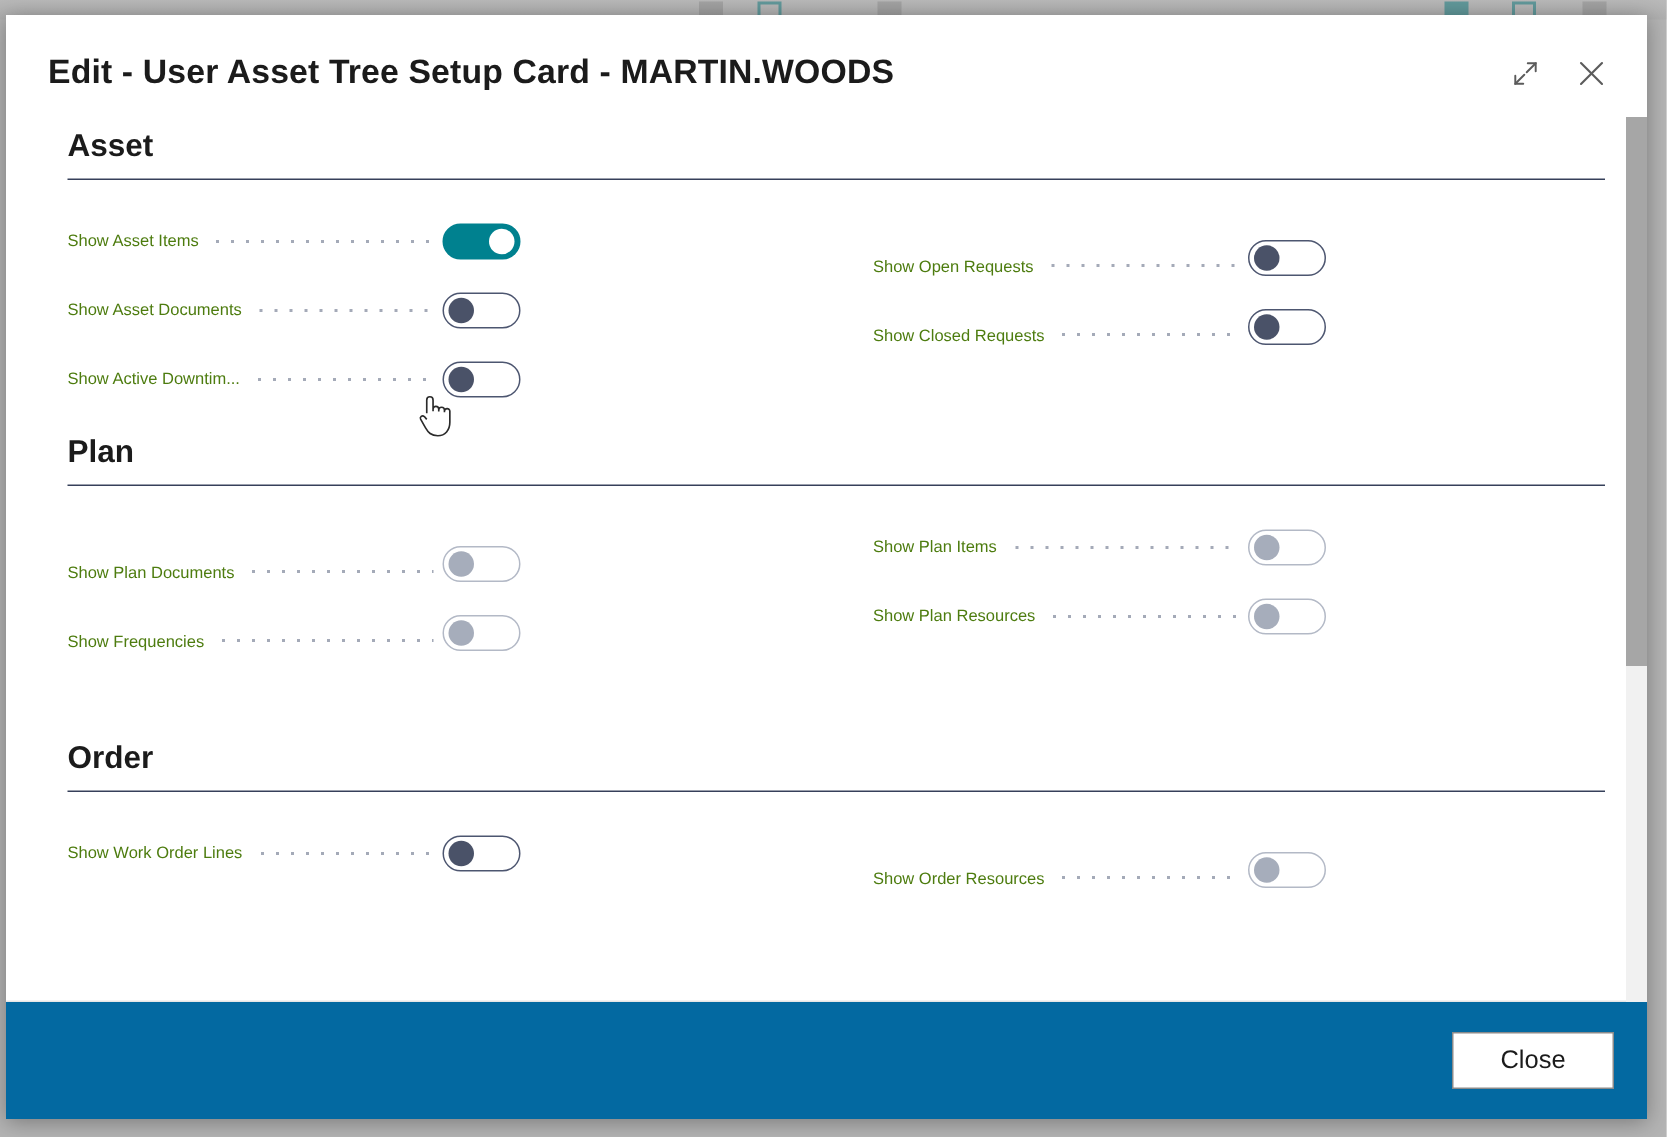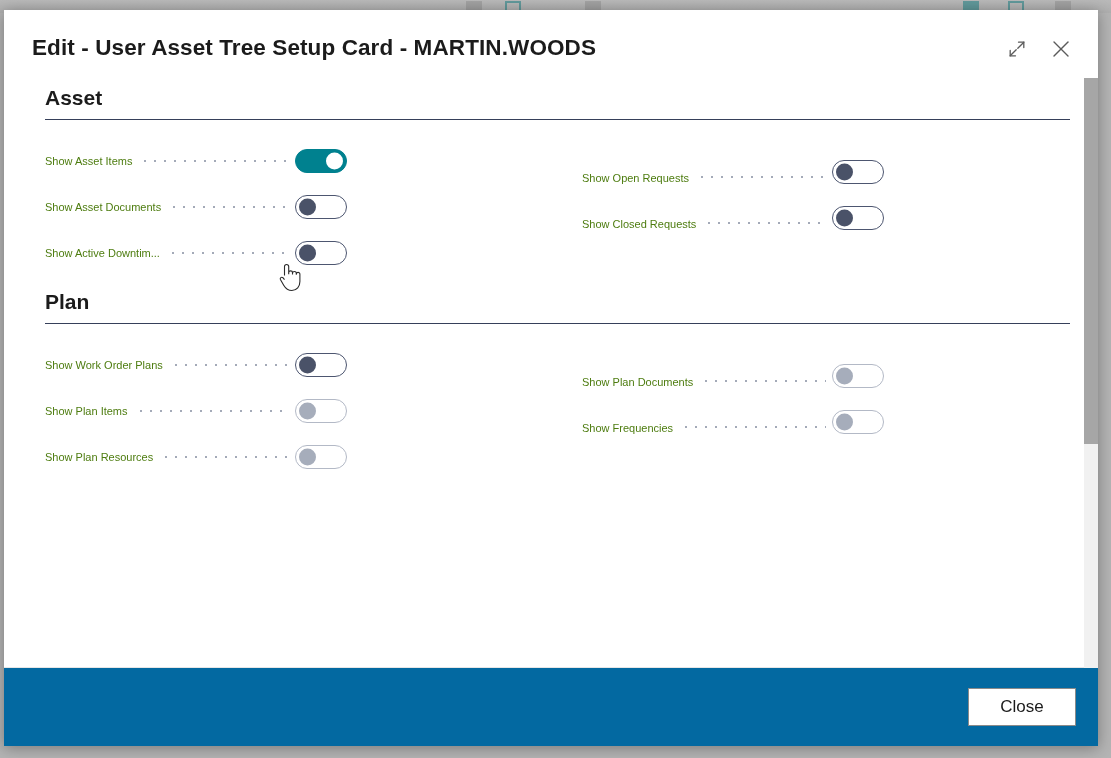--- a/index.html
+++ b/index.html
@@ -348,27 +348,20 @@
                 <span class="knob"></span>
               </span>
             </div>
             <div style="height: 46px;"></div>
           </div>
         </div>
         <div class="section">
           <div class="section-title">Plan</div>
           <div class="section-rule"></div>
           <div class="grid">
-            <div class="field col-left">
-              <span class="field-label">Show Work Order Plans</span>
-              <span class="leader"></span>
-              <span class="toggle">
-                <span class="knob"></span>
-              </span>
-            </div>
             <div class="field col-right">
               <span class="field-label">Show Plan Documents</span>
               <span class="leader"></span>
               <span class="toggle disabled">
                 <span class="knob"></span>
               </span>
             </div>
             <div class="field col-left">
               <span class="field-label">Show Plan Items</span>
               <span class="leader"></span>
@@ -386,20 +379,40 @@
             <div class="field col-left">
               <span class="field-label">Show Plan Resources</span>
               <span class="leader"></span>
               <span class="toggle disabled">
                 <span class="knob"></span>
               </span>
             </div>
             <div style="height: 46px;"></div>
           </div>
         </div>
+        <div class="section">
+          <div class="section-title">Order</div>
+          <div class="section-rule"></div>
+          <div class="grid">
+            <div class="field col-left">
+              <span class="field-label">Show Work Order Lines</span>
+              <span class="leader"></span>
+              <span class="toggle">
+                <span class="knob"></span>
+              </span>
+            </div>
+            <div class="field col-right">
+              <span class="field-label">Show Order Resources</span>
+              <span class="leader"></span>
+              <span class="toggle disabled">
+                <span class="knob"></span>
+              </span>
+            </div>
+          </div>
+        </div>
       </div>
 
     <svg class="cursor-hand" viewBox="0 0 26 32">
       <path d="M8.5 13.5V4.6a2.1 2.1 0 0 1 4.2 0v7.6m0-1.4a1.9 1.9 0 0 1 3.8 0v1.6m0-1a1.9 1.9 0 0 1 3.8 0v1.4m0-.6a1.8 1.8 0 0 1 3.6 0v7.3c0 5.2-3.1 9-8 9-4.6 0-6.4-2.2-8.2-5.3l-3.3-5.8c-.7-1.3 1-2.9 2.5-1.7l1.6 1.9" fill="#ffffff" stroke="#2b2b2b" stroke-width="1.1" stroke-linejoin="round"></path>
     </svg>
 
     <div class="body-divider"></div>
   </div>
 
   <div class="modal-scrollbar">

